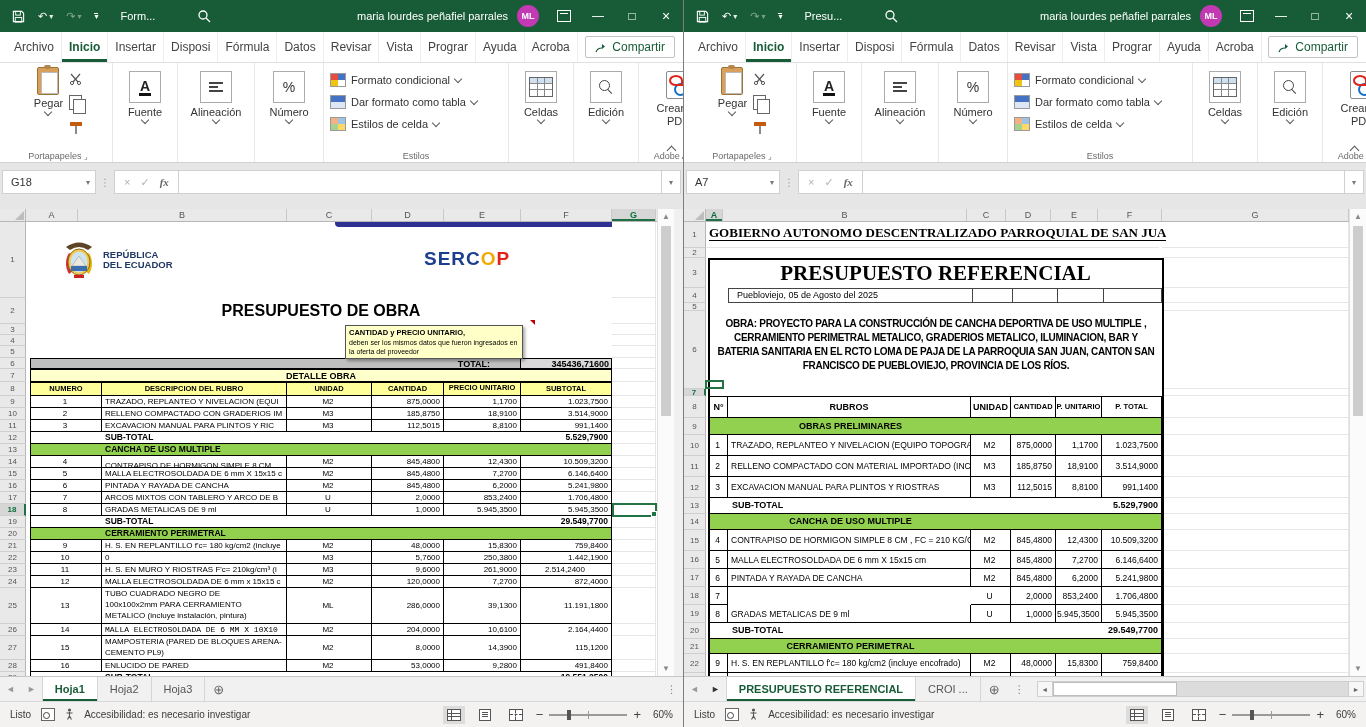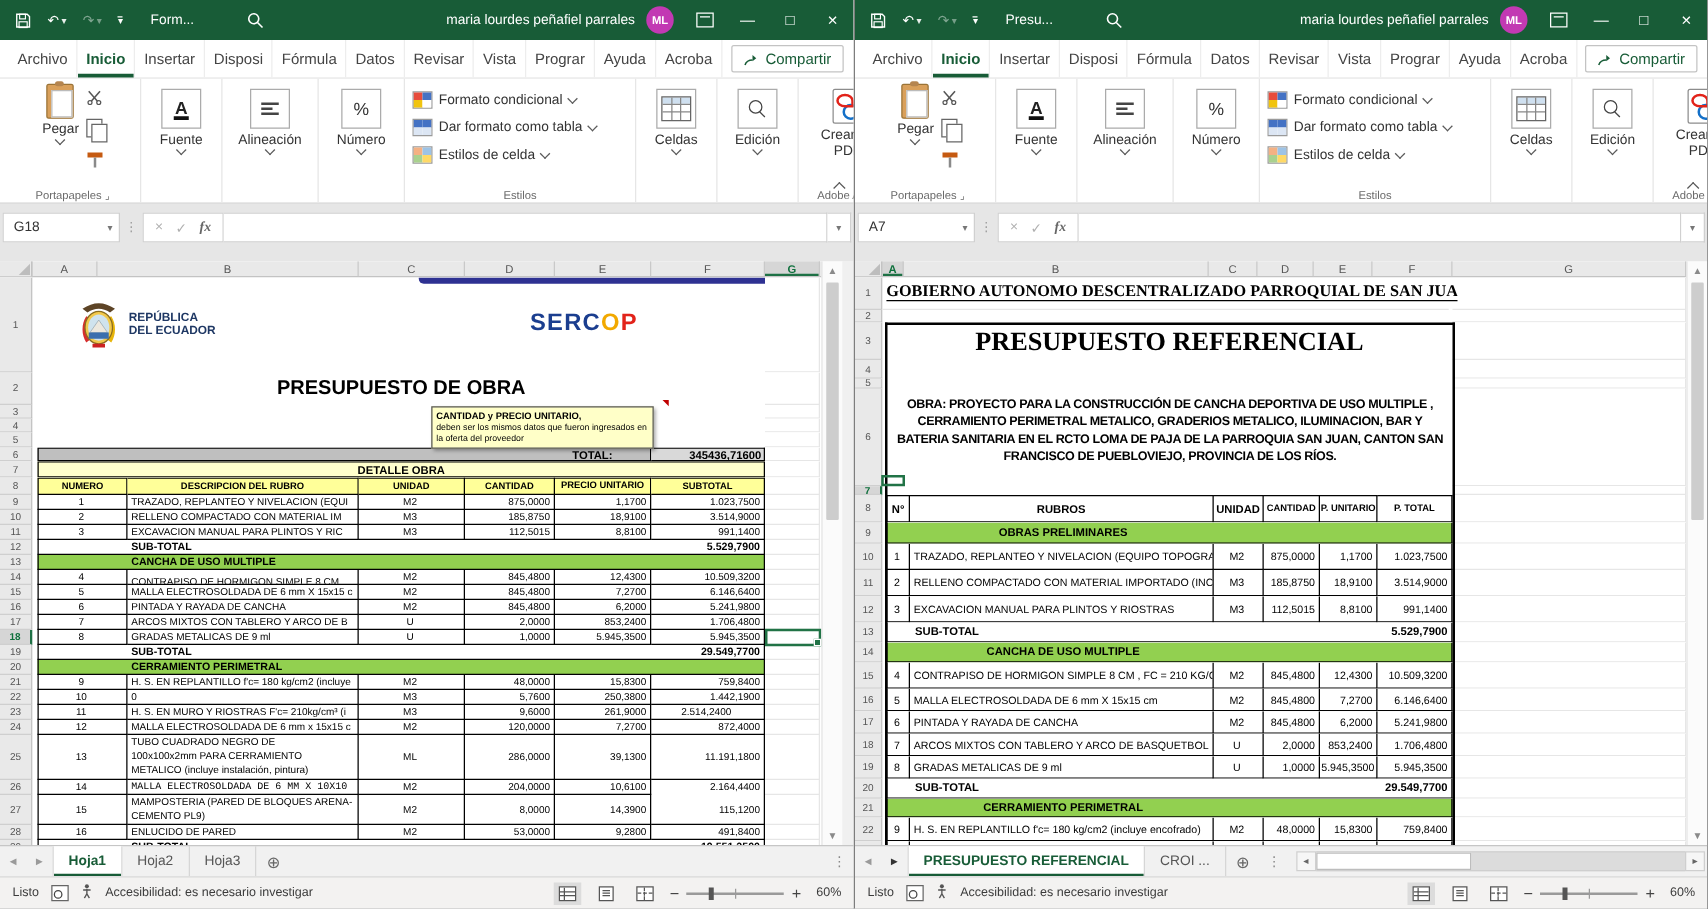--- a/index.html
+++ b/index.html
@@ -444,21 +444,21 @@
                   <div class="cellabs" style="left: 346px; top: 0px; width: 72px; height: 12px; border-right: 1px solid rgb(0, 0, 0); border-bottom: 1px solid rgb(0, 0, 0); font-size: 8px; line-height: 12px; text-align: right; padding: 0px 3px 0px 1px; white-space: nowrap;">875,0000</div>
                   <div class="cellabs" style="left: 418px; top: 0px; width: 77px; height: 12px; border-right: 1px solid rgb(0, 0, 0); border-bottom: 1px solid rgb(0, 0, 0); font-size: 8px; line-height: 12px; text-align: right; padding: 0px 3px 0px 1px; white-space: nowrap;">1,1700</div>
                   <div class="cellabs" style="left: 495px; top: 0px; width: 91px; height: 12px; border-right: 1px solid rgb(0, 0, 0); border-bottom: 1px solid rgb(0, 0, 0); font-size: 8px; line-height: 12px; text-align: right; padding: 0px 3px 0px 1px; white-space: nowrap;">1.023,7500</div>
                 </div>
               </div>
               <div class="grow" style="height: 12px;">
                 <div class="gut" style="width: 26px;">10</div>
                 <div class="gbody" style="width: 631px;">
                   <div class="ghost" style="left: 586px; top: 0px; width: 44px; height: 12px; position: absolute;"></div>
                   <div class="cellabs" style="left: 4px; top: 0px; width: 72px; height: 12px; border-right: 1px solid rgb(0, 0, 0); border-bottom: 1px solid rgb(0, 0, 0); font-size: 8px; line-height: 12px; text-align: center; padding: 0px 3px 0px 1px; white-space: nowrap; border-left: 1px solid rgb(0, 0, 0);">2</div>
-                  <div class="cellabs" style="left: 76px; top: 0px; width: 185px; height: 12px; border-right: 1px solid rgb(0, 0, 0); border-bottom: 1px solid rgb(0, 0, 0); font-size: 8px; line-height: 12px; text-align: left; padding: 0px 1px 0px 3px; white-space: nowrap;">RELLENO COMPACTADO CON MATERIAL IM</div>
+                  <div class="cellabs" style="left: 76px; top: 0px; width: 185px; height: 12px; border-right: 1px solid rgb(0, 0, 0); border-bottom: 1px solid rgb(0, 0, 0); font-size: 8px; line-height: 12px; text-align: left; padding: 0px 1px 0px 3px; white-space: nowrap;">RELLENO COMPACTADO CON GRADERIOS IM</div>
                   <div class="cellabs" style="left: 261px; top: 0px; width: 85px; height: 12px; border-right: 1px solid rgb(0, 0, 0); border-bottom: 1px solid rgb(0, 0, 0); font-size: 8px; line-height: 12px; text-align: center; padding: 0px 3px 0px 1px; white-space: nowrap;">M3</div>
                   <div class="cellabs" style="left: 346px; top: 0px; width: 72px; height: 12px; border-right: 1px solid rgb(0, 0, 0); border-bottom: 1px solid rgb(0, 0, 0); font-size: 8px; line-height: 12px; text-align: right; padding: 0px 3px 0px 1px; white-space: nowrap;">185,8750</div>
                   <div class="cellabs" style="left: 418px; top: 0px; width: 77px; height: 12px; border-right: 1px solid rgb(0, 0, 0); border-bottom: 1px solid rgb(0, 0, 0); font-size: 8px; line-height: 12px; text-align: right; padding: 0px 3px 0px 1px; white-space: nowrap;">18,9100</div>
                   <div class="cellabs" style="left: 495px; top: 0px; width: 91px; height: 12px; border-right: 1px solid rgb(0, 0, 0); border-bottom: 1px solid rgb(0, 0, 0); font-size: 8px; line-height: 12px; text-align: right; padding: 0px 3px 0px 1px; white-space: nowrap;">3.514,9000</div>
                 </div>
               </div>
               <div class="grow" style="height: 12px;">
                 <div class="gut" style="width: 26px;">11</div>
                 <div class="gbody" style="width: 631px;">
                   <div class="ghost" style="left: 586px; top: 0px; width: 44px; height: 12px; position: absolute;"></div>
@@ -951,20 +951,27 @@
                 <div class="gut" style="width: 22px;">3</div>
                 <div class="gbody" style="width: 643px;">
                   <div class="ghost" style="left: 456px; top: 0px; width: 187px; height: 30px; position: absolute;"></div>
                   <div class="cellabs" style="left: 3px; top: 0px; width: 453px; height: 30px; font-family: &quot;Liberation Serif&quot;, serif; font-weight: bold; font-size: 21px; text-align: center; line-height: 30px;">PRESUPUESTO REFERENCIAL</div>
                 </div>
               </div>
               <div class="grow" style="height: 15px;">
                 <div class="gut" style="width: 22px;">4</div>
                 <div class="gbody" style="width: 643px;">
                   <div class="ghost" style="left: 456px; top: 0px; width: 187px; height: 15px; position: absolute;"></div>
+                  <div class="cellabs" style="left: 22px; top: 0px; width: 434px; height: 15px; border: 1px solid rgb(68, 68, 68);">
+                    <span style="position: absolute; left: 8px; top: 0px; font-size: 9px; line-height: 13px; white-space: nowrap;">Puebloviejo,  05  de Agosto del 2025</span>
+                    <i style="position: absolute; left: 243px; top: 0px; bottom: 0px; border-left: 1px solid rgb(68, 68, 68);"></i>
+                    <i style="position: absolute; left: 283px; top: 0px; bottom: 0px; border-left: 1px solid rgb(68, 68, 68);"></i>
+                    <i style="position: absolute; left: 328px; top: 0px; bottom: 0px; border-left: 1px solid rgb(68, 68, 68);"></i>
+                    <i style="position: absolute; left: 374px; top: 0px; bottom: 0px; border-left: 1px solid rgb(68, 68, 68);"></i>
+                  </div>
                 </div>
               </div>
               <div class="grow" style="height: 8px;">
                 <div class="gut" style="width: 22px;">5</div>
                 <div class="gbody" style="width: 643px;">
                   <div class="ghost" style="left: 456px; top: 0px; width: 187px; height: 8px; position: absolute;"></div>
                 </div>
               </div>
               <div class="grow" style="height: 78px;">
                 <div class="gut" style="width: 22px;">6</div>
@@ -1089,21 +1096,20 @@
                   <div class="cellabs" style="left: 305px; top: 0px; width: 45px; height: 18px; border-right: 1px solid rgb(0, 0, 0); border-bottom: 1px solid rgb(0, 0, 0); font-size: 8.5px; line-height: 18px; text-align: right; padding: 0px 3px 0px 1px; white-space: nowrap;">845,4800</div>
                   <div class="cellabs" style="left: 350px; top: 0px; width: 46px; height: 18px; border-right: 1px solid rgb(0, 0, 0); border-bottom: 1px solid rgb(0, 0, 0); font-size: 8.5px; line-height: 18px; text-align: right; padding: 0px 3px 0px 1px; white-space: nowrap;">6,2000</div>
                   <div class="cellabs" style="left: 396px; top: 0px; width: 60px; height: 18px; border-right: 1px solid rgb(0, 0, 0); border-bottom: 1px solid rgb(0, 0, 0); font-size: 8.5px; line-height: 18px; text-align: right; padding: 0px 3px 0px 1px; white-space: nowrap;">5.241,9800</div>
                 </div>
               </div>
               <div class="grow" style="height: 18px;">
                 <div class="gut" style="width: 22px;">18</div>
                 <div class="gbody" style="width: 643px;">
                   <div class="ghost" style="left: 456px; top: 0px; width: 187px; height: 18px; position: absolute;"></div>
                   <div class="cellabs" style="left: 3px; top: 0px; width: 19px; height: 18px; border-right: 1px solid rgb(0, 0, 0); border-bottom: 1px solid rgb(0, 0, 0); font-size: 8.5px; line-height: 18px; text-align: center; padding: 0px 3px 0px 1px; white-space: nowrap; border-left: 1px solid rgb(0, 0, 0);">7</div>
-                  <div class="cellabs" style="left: 22px; top: 0px; width: 243px; height: 18px; border-right: 1px solid rgb(0, 0, 0); border-bottom: 1px solid rgb(0, 0, 0); font-size: 8.5px; line-height: 18px; text-align: left; padding: 0px 1px 0px 3px; white-space: nowrap;">ARCOS MIXTOS CON TABLERO Y ARCO DE BASQUETBOL</div>
                   <div class="cellabs" style="left: 265px; top: 0px; width: 40px; height: 18px; border-right: 1px solid rgb(0, 0, 0); border-bottom: 1px solid rgb(0, 0, 0); font-size: 8.5px; line-height: 18px; text-align: center; padding: 0px 3px 0px 1px; white-space: nowrap;">U</div>
                   <div class="cellabs" style="left: 305px; top: 0px; width: 45px; height: 18px; border-right: 1px solid rgb(0, 0, 0); border-bottom: 1px solid rgb(0, 0, 0); font-size: 8.5px; line-height: 18px; text-align: right; padding: 0px 3px 0px 1px; white-space: nowrap;">2,0000</div>
                   <div class="cellabs" style="left: 350px; top: 0px; width: 46px; height: 18px; border-right: 1px solid rgb(0, 0, 0); border-bottom: 1px solid rgb(0, 0, 0); font-size: 8.5px; line-height: 18px; text-align: right; padding: 0px 3px 0px 1px; white-space: nowrap;">853,2400</div>
                   <div class="cellabs" style="left: 396px; top: 0px; width: 60px; height: 18px; border-right: 1px solid rgb(0, 0, 0); border-bottom: 1px solid rgb(0, 0, 0); font-size: 8.5px; line-height: 18px; text-align: right; padding: 0px 3px 0px 1px; white-space: nowrap;">1.706,4800</div>
                 </div>
               </div>
               <div class="grow" style="height: 18px;">
                 <div class="gut" style="width: 22px;">19</div>
                 <div class="gbody" style="width: 643px;">
                   <div class="ghost" style="left: 456px; top: 0px; width: 187px; height: 18px; position: absolute;"></div>

